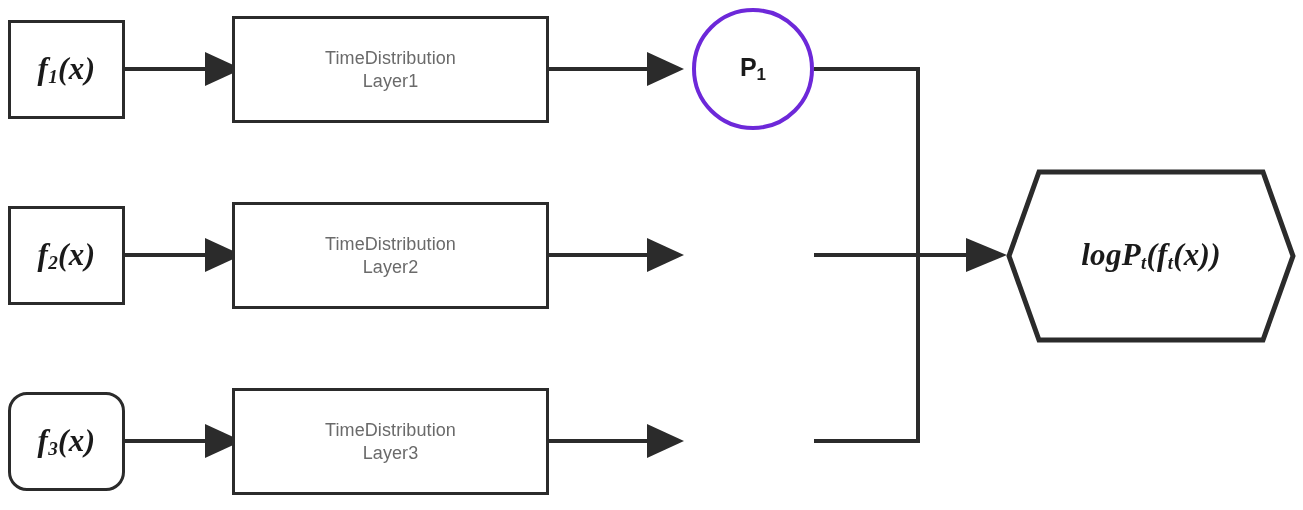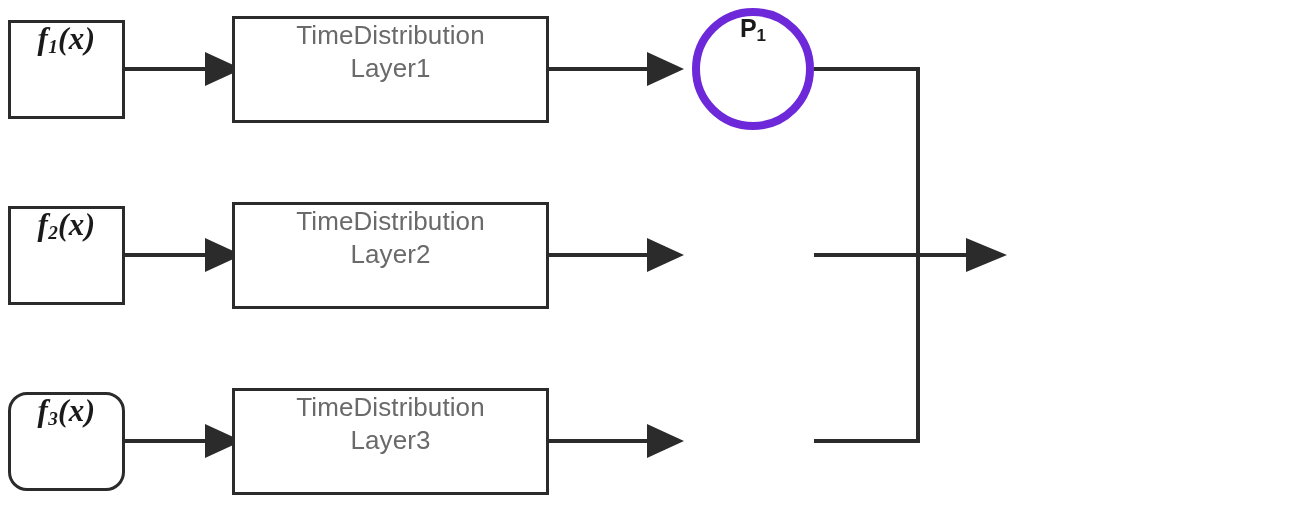--- a/index.html
+++ b/index.html
@@ -24,20 +24,21 @@
     top: 0;
     width: 1303px;
     height: 510px;
   }
 
   
   .node {
     position: absolute;
     box-sizing: border-box;
     display: flex;
+    align-items: center;
     justify-content: center;
     text-align: center;
     background: #ffffff;
   }
 
   .fbox {
     border: 3px solid #2b2b2b;
     width: 117px;
     height: 99px;
     left: 8px;
@@ -59,31 +60,31 @@
   }
 
   .tdbox {
     border: 3px solid #2b2b2b;
     width: 317px;
     height: 107px;
     left: 232px;
   }
   .tdbox .tdlabel {
     font-family: "Liberation Sans", sans-serif;
-    font-size: 26px;
+    font-size: 18px;
     line-height: 1.27;
     color: #6a6a6a;
     letter-spacing: .1px;
   }
 
   .pcircle {
     width: 122px;
     height: 122px;
     left: 692px;
-    border: 8px solid #6d28d9;
+    border: 4px solid #6d28d9;
     border-radius: 50%;
   }
   .pcircle .plabel {
     font-family: "Liberation Sans", sans-serif;
     font-weight: 700;
     font-size: 25px;
     color: #1a1a1a;
     line-height: 1;
   }
   .plabel sub {
@@ -195,14 +196,22 @@
 
   <div class="node fbox row3" style="top:392px;border-radius:19px;">
     <span class="flabel"><i>f</i><sub>3</sub><i>(x)</i></span>
   </div>
 
   <div class="node tdbox row3" style="top:388px;">
     <span class="tdlabel"><span>TimeDistribution</span><br><span>Layer3</span></span>
   </div>
 
 
+  <div id="hexagon">
+    <svg width="292" height="176" viewBox="0 0 292 176">
+      <polygon points="34,4 258,4 288,88 258,172 34,172 4,88" fill="#ffffff" stroke="#2b2b2b" stroke-width="5" stroke-linejoin="miter"></polygon>
+    </svg>
+    <span class="hexlabel">
+      <span><i>logP</i><sub>t</sub><i>(f</i><sub>t</sub><i>(x))</i></span>
+    </span>
+  </div>
 
 </div>
 
 </body></html>

